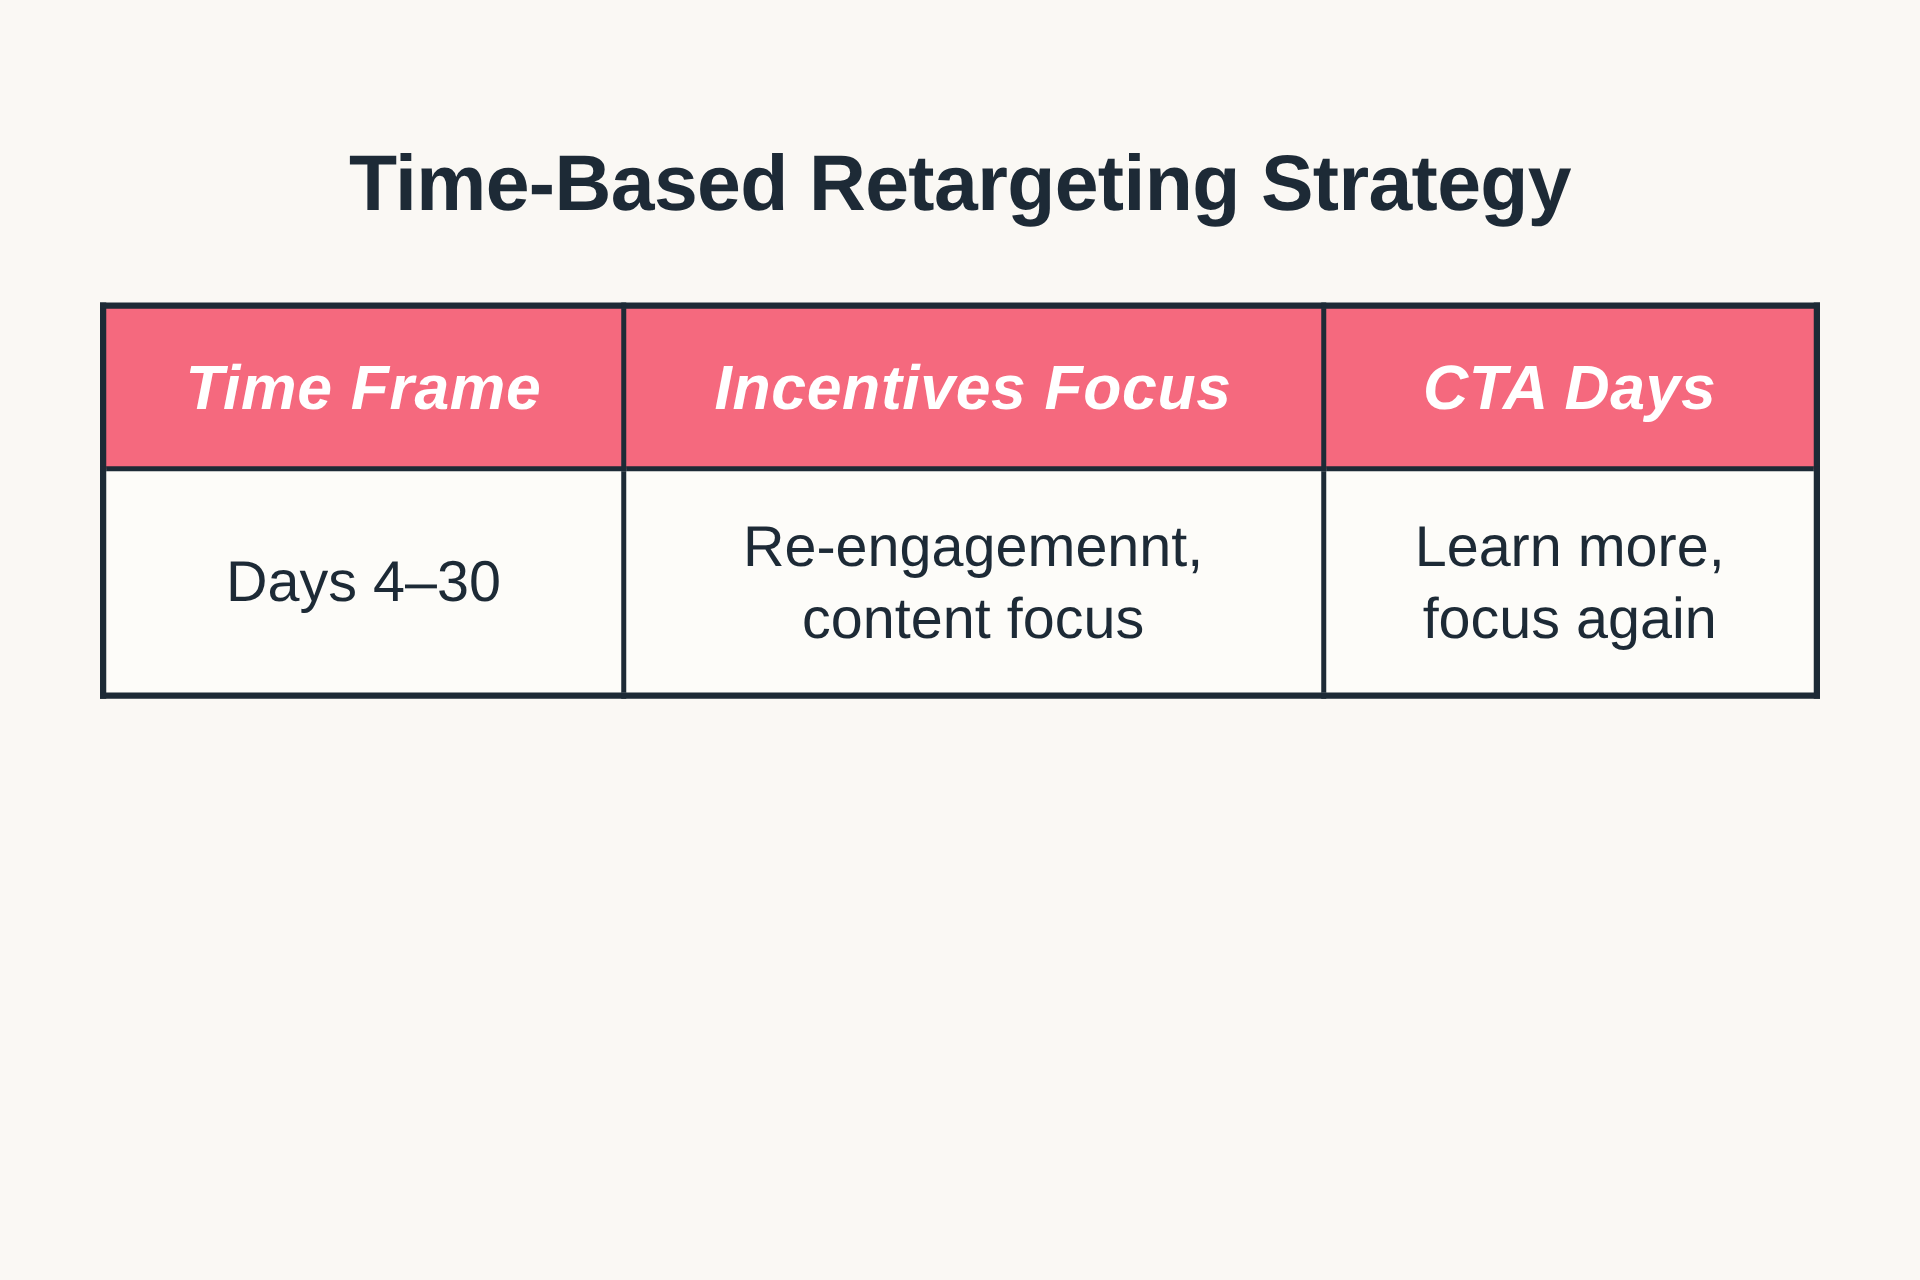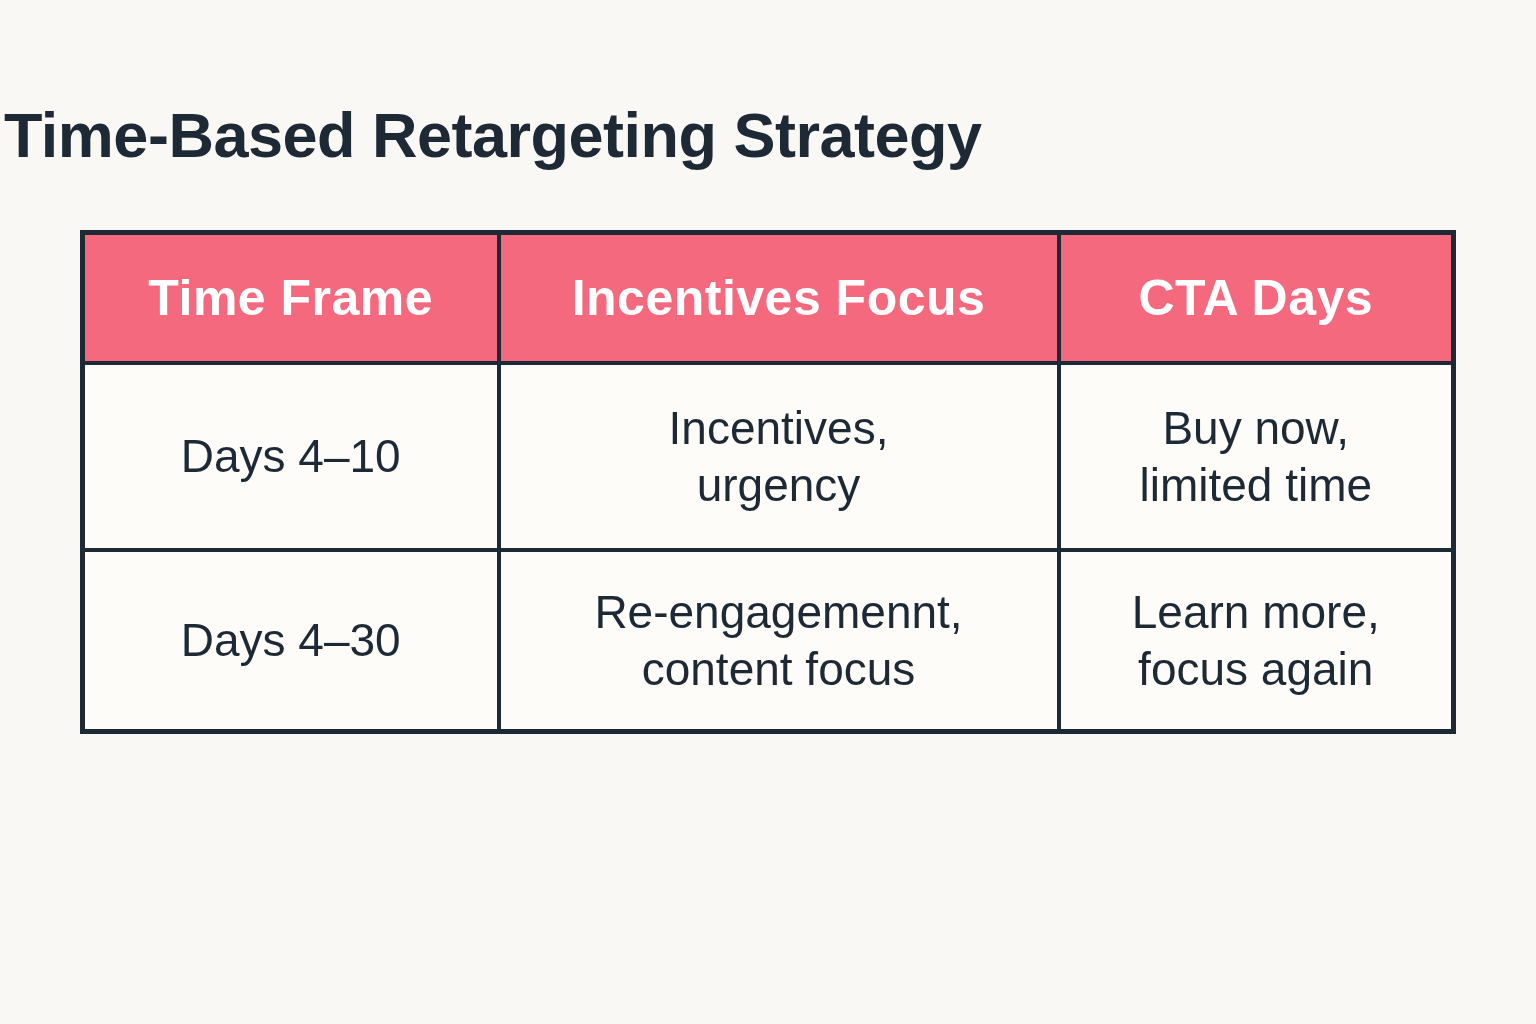--- a/index.html
+++ b/index.html
@@ -11,22 +11,23 @@
     height: 1024px;
     background: #FAF8F4;
     font-family: "Liberation Sans", "DejaVu Sans", sans-serif;
     overflow: hidden;
   }
   .canvas {
     width: 1536px;
     height: 1024px;
   }
   .title {
-    margin: 4px;
+    margin: 16px;
     padding-top: 94px;
+    text-align: center;
     font-size: 63px;
     line-height: 1.18;
     font-weight: 700;
     letter-spacing: -0.5px;
     color: #1D2A36;
   }
   table.strategy {
     width: 1371px;
     margin: 58px auto 0;
     border-collapse: collapse;
@@ -41,20 +42,21 @@
     vertical-align: middle;
     padding: 0;
   }
   table.strategy thead th {
     background: #F5697E;
     color: #FFFFFF;
     font-size: 50px;
     font-weight: 700;
     letter-spacing: 0.5px;
     height: 126px;
+    font-style: italic;
   }
   table.strategy tbody td {
     color: #1D2A36;
     font-size: 46px;
     line-height: 57px;
     font-weight: 400;
     white-space: pre-line;
   }
   table.strategy tbody tr.row-1 td { height: 194px; }
   table.strategy tbody tr.row-2 td { height: 183px; }
@@ -74,27 +76,20 @@
       <col style="width: 395px;">
     </colgroup>
     <thead>
       <tr>
         <th>Time Frame</th>
         <th>Incentives Focus</th>
         <th>CTA Days</th>
       </tr>
     </thead>
     <tbody>
-      <tr class="row-2">
-        <td>Days 4–10</td>
-        <td>Incentives,
-urgency</td>
-        <td>Buy now,
-limited time</td>
-      </tr>
       <tr class="row-3">
         <td>Days 4–30</td>
         <td>Re-engagemennt,
 content focus</td>
         <td>Learn more,
 focus again</td>
       </tr>
     </tbody>
   </table>
 

